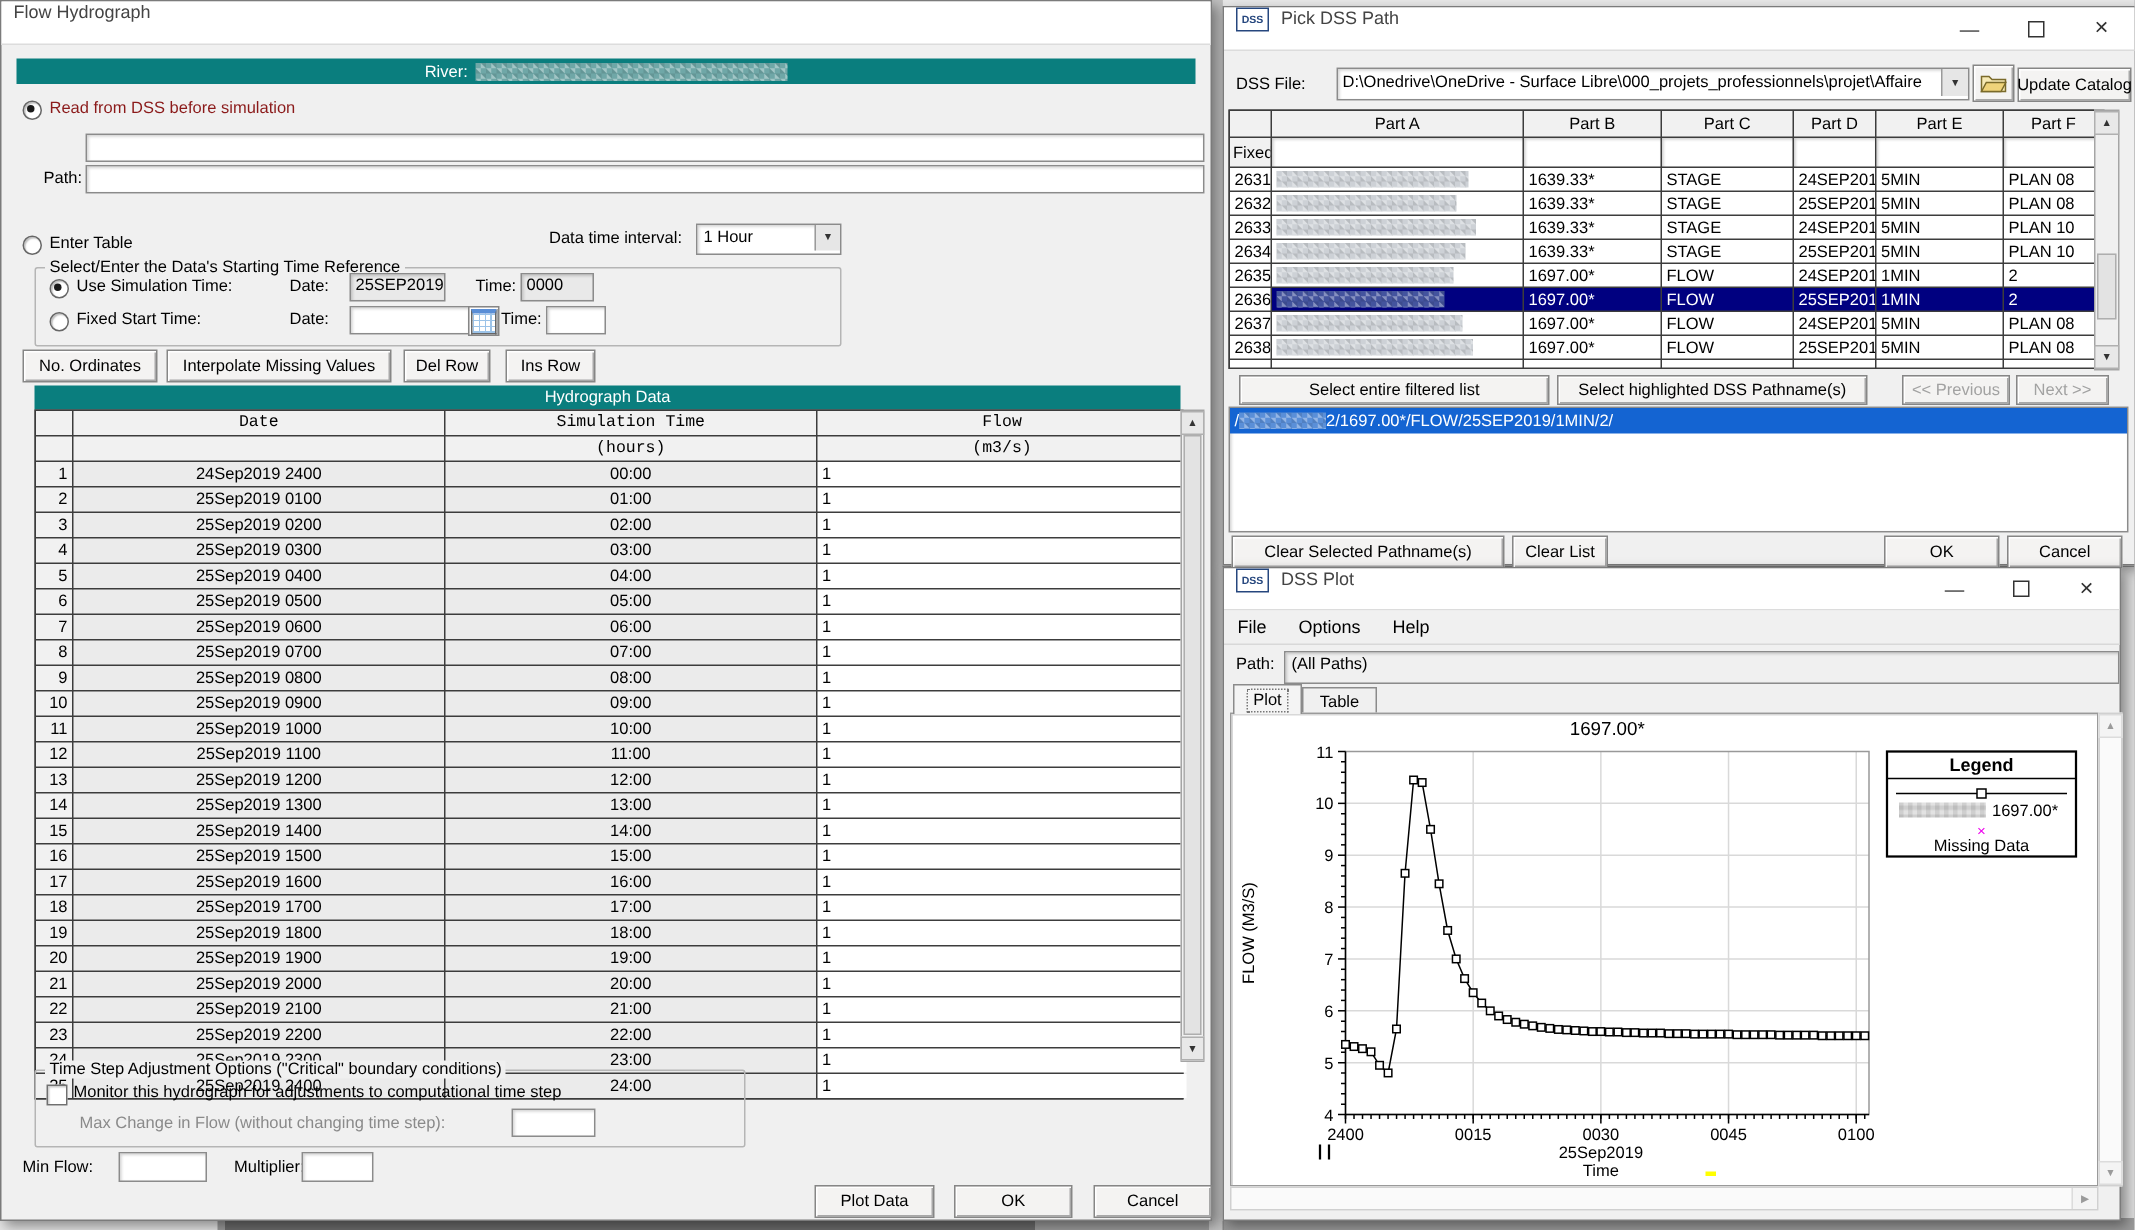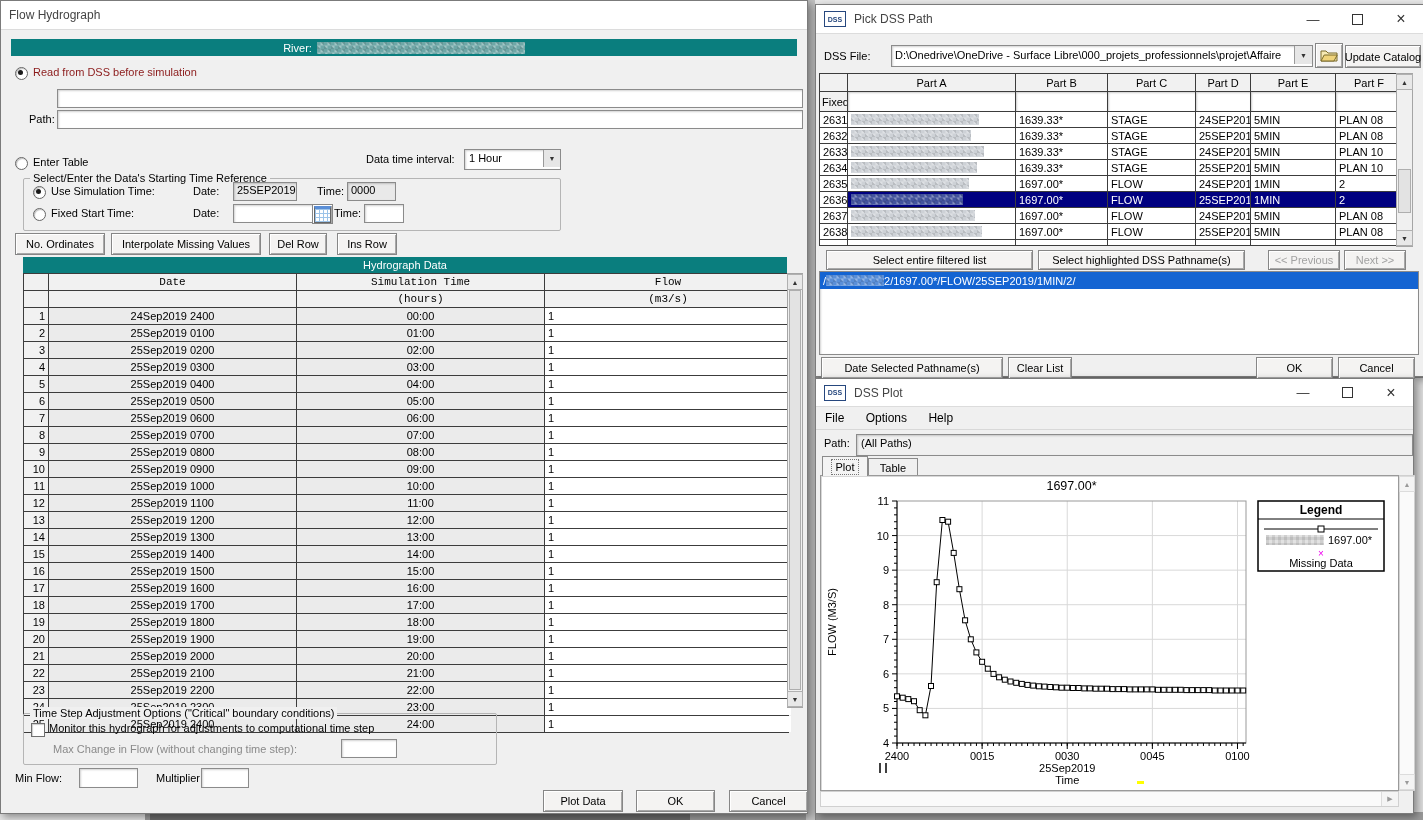--- a/index.html
+++ b/index.html
@@ -2,21 +2,21 @@
 <html><head>
 <meta charset="utf-8">
 <style>
   html,body{margin:0;padding:0;}
   body{
     width:1423px;height:820px;overflow:hidden;position:relative;
     background:#9a9a9a;font-family:"Liberation Sans",sans-serif;font-size:11px;color:#000;
     -webkit-font-smoothing:antialiased;
   }
   .win{position:absolute;background:#f0f0f0;border:1px solid #7b7b7b;box-shadow:3px 3px 8px rgba(0,0,0,.4);}
-  .tbar{position:absolute;left:0;top:0;right:0;height:28px;background:#ffffff;border-bottom:1px solid #dcdcdc;display:flex;align-items:center;}
+  .tbar{position:absolute;left:0;top:0;right:0;height:28px;background:#ffffff;border-bottom:1px solid #dcdcdc;display:flex;}
   .tbar .ttl{font-size:12px;color:#444;margin-left:8px;}
   .winbtns{margin-left:auto;display:flex;align-items:center;height:100%;}
   .wbtn{width:44px;height:100%;display:flex;align-items:center;justify-content:center;color:#333;font-size:13px;}
   .maxglyph{width:9px;height:9px;border:1px solid #333;}
   .dssicon{width:20px;height:14px;border:1px solid #26477e;background:#fff;color:#26477e;font-size:7px;font-weight:bold;display:flex;align-items:center;justify-content:center;margin-left:8px;letter-spacing:0;}
   .btn{position:absolute;background:#f4f3f2;border:1px solid #868686;box-shadow:inset 1px 1px 0 #fff,inset -1px -1px 0 #a8a8a8;display:flex;align-items:center;justify-content:center;font-size:11px;color:#000;cursor:default;white-space:nowrap;}
   .btn.disabled{color:#a2a2a2;}
   .sunk{position:absolute;background:#fff;border:1px solid #8b8b8b;box-shadow:inset 1px 1px 2px rgba(0,0,0,.18);}
   .grayfield{background:#e9e9e9;}
   .lbl{position:absolute;white-space:nowrap;}
@@ -388,21 +388,21 @@
   <div class="btn disabled" style="left:528px;top:245px;width:60px;height:18px;">Next &gt;&gt;</div>
 
   <div class="sunk" style="left:3px;top:266px;width:598px;height:82px;">
     <div style="height:17px;background:#1464d2;color:#fff;display:flex;align-items:center;padding-left:3px;white-space:nowrap;overflow:hidden;">
       <span>/</span>
       <span class="mosaic bluebase" style="width:58px;height:11px;"></span>
       <span> 2/1697.00*/FLOW/25SEP2019/1MIN/2/</span>
     </div>
   </div>
 
-  <div class="btn" style="left:5px;top:352px;width:180px;height:20px;">Date Selected Pathname(s)</div>
+  <div class="btn" style="left:5px;top:352px;width:180px;height:20px;">Clear Selected Pathname(s)</div>
   <div class="btn" style="left:192px;top:352px;width:62px;height:20px;">Clear List</div>
   <div class="btn" style="left:440px;top:352px;width:75px;height:20px;">OK</div>
   <div class="btn" style="left:522px;top:352px;width:75px;height:20px;">Cancel</div>
 </div>
 
 <div class="win" style="left:815px;top:378px;width:597px;height:434px;">
   <div class="tbar" style="height:27px;">
     <span class="dssicon">DSS</span>
     <span class="ttl">DSS Plot</span>
     <span class="winbtns">

